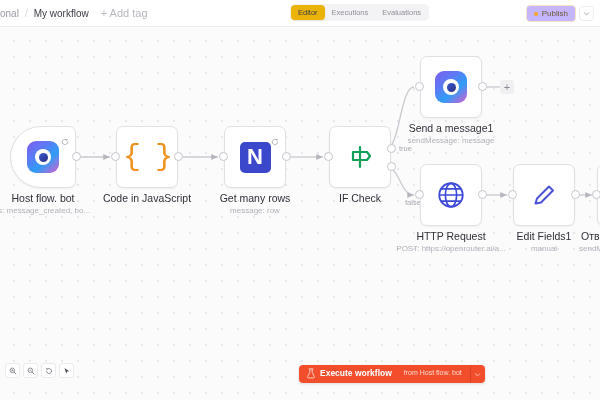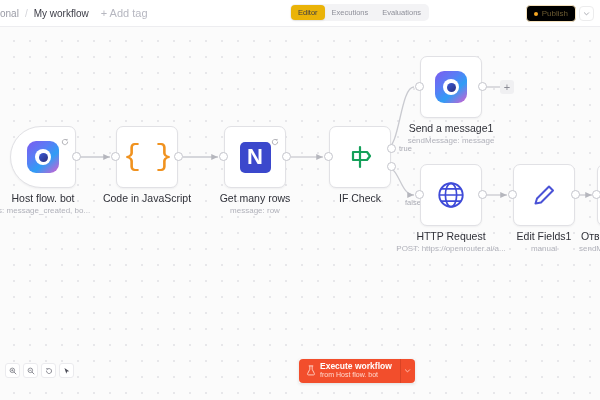--- a/index.html
+++ b/index.html
@@ -33,21 +33,21 @@
     white-space: nowrap;
   }
   .tab.active { background: #eab308; color: #3b3c46; box-shadow: 0 1px 2px rgba(0,0,0,.08); }
 
   .hdr-right {
     position: absolute; right: 6px; top: 5px;
     display: flex; align-items: center; gap: 3px;
   }
   .publish-btn {
     display: flex; align-items: center; gap: 4px;
-    background: #000000; border: 1px solid #f6e3bf; border-radius: 4px;
+    background: #c4b5fd; border: 1px solid #f6e3bf; border-radius: 4px;
     padding: 3px 7px; font-size: 8px; color: #6b5a31; white-space: nowrap;
   }
   .pub-dot { width: 4px; height: 4px; border-radius: 50%; background: #f5a623; flex: none; }
   .publish-caret {
     width: 15px; height: 15px; border: 1px solid #ececed; border-radius: 4px;
     background: #fff; display: flex; align-items: center; justify-content: center;
   }
 
   
   .canvas {
@@ -124,21 +124,21 @@
     border-radius: 3px; display: flex; align-items: center; justify-content: center;
   }
   .exec-wrap {
     position: absolute; left: 299px; bottom: 17px; display: flex; z-index: 30;
     box-shadow: 0 1px 3px rgba(0,0,0,.12);
   }
   .exec-btn {
     background: #f24e2c; border-radius: 4px 0 0 4px; padding: 3px 8px 4px 7px;
     display: flex; align-items: center; gap: 4px;
   }
-  .exec-txts { display: flex; flex-direction: column; line-height: 1.12; }
+  .exec-txts { display: flex; line-height: 1.12; gap: 12px; }
   .exec-main { font-size: 8.5px; color: #ffffff; font-weight: bold; white-space: nowrap; }
   .exec-sub { font-size: 7px; color: #ffd9cf; white-space: nowrap; }
   .exec-caret {
     background: #f24e2c; border-left: 1px solid #d94325; border-radius: 0 4px 4px 0;
     width: 15px; display: flex; align-items: center; justify-content: center;
   }
 </style>
 </head>
 <body>
 

